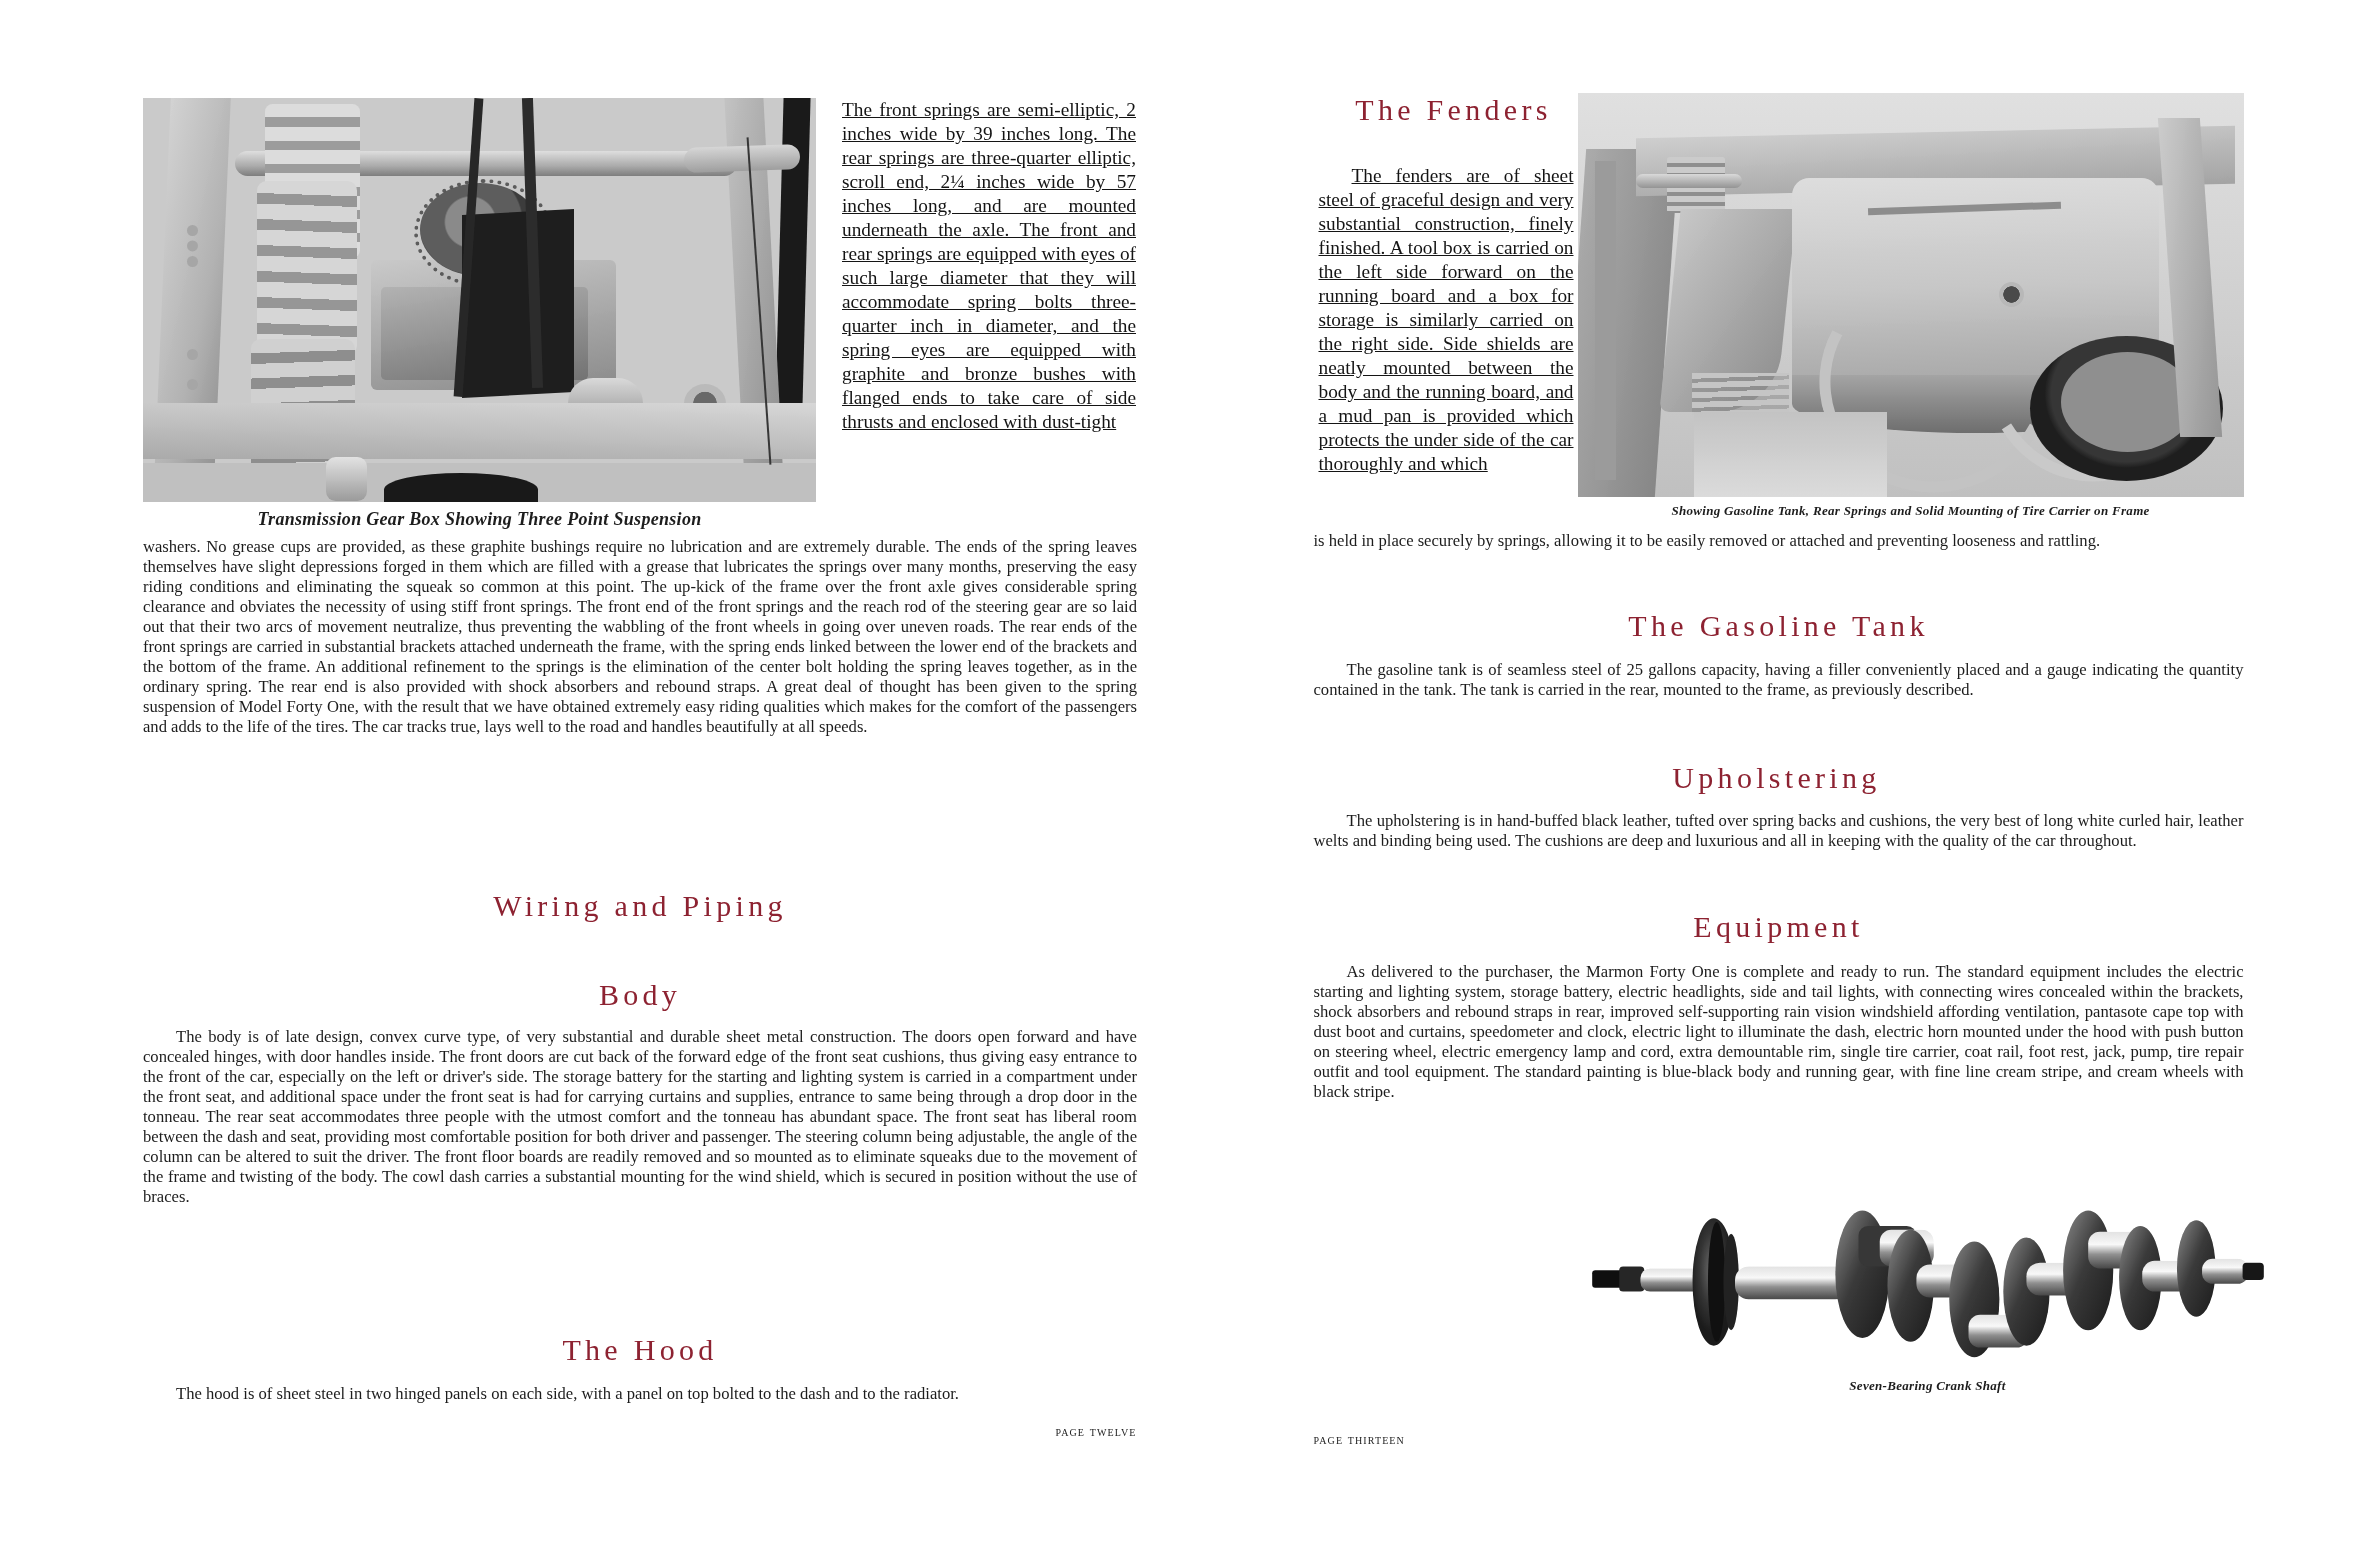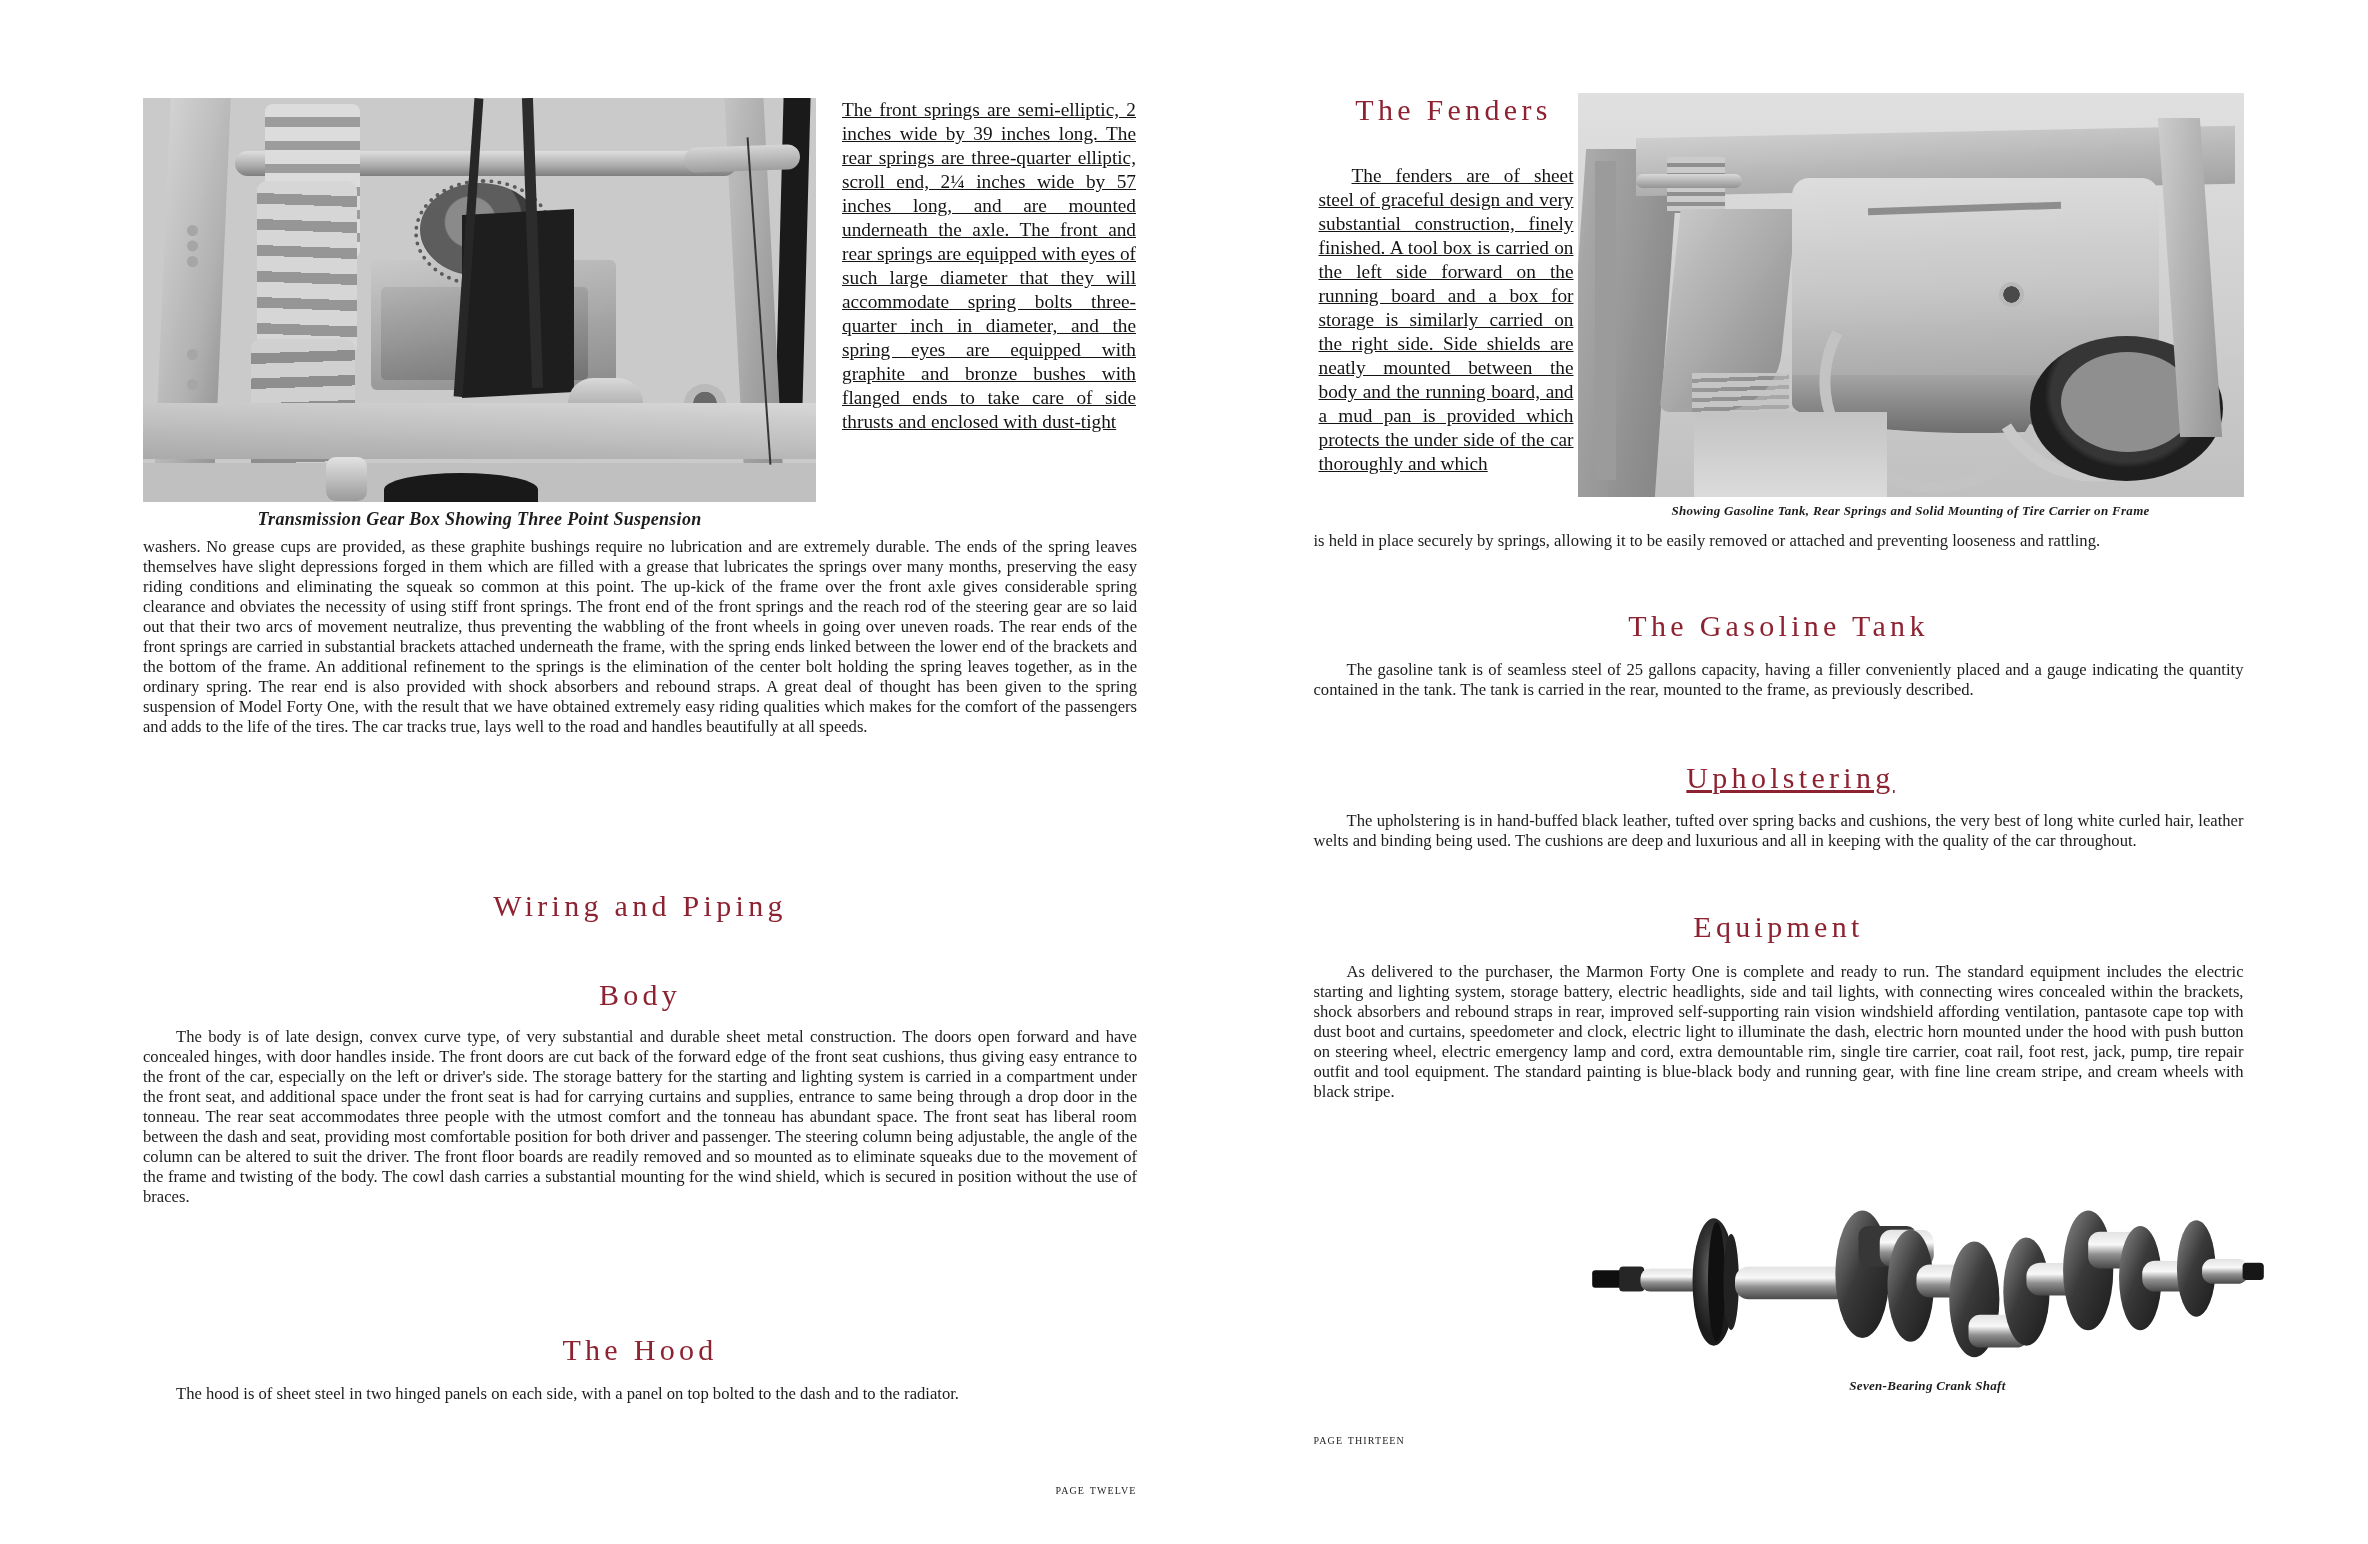--- a/index.html
+++ b/index.html
@@ -150,21 +150,21 @@
     <h2 class="head-red" style="position:absolute;left:143px;top:978px;width:994px;">Body</h2>
     <div class="body-text indent" style="position:absolute;left:143px;top:1027px;width:994px;">
       <p>The body is of late design, convex curve type, of very substantial and durable sheet metal construction. The doors open forward and have concealed hinges, with door handles inside. The front doors are cut back of the forward edge of the front seat cushions, thus giving easy entrance to the front of the car, especially on the left or driver's side. The storage battery for the starting and lighting system is carried in a compartment under the front seat, and additional space under the front seat is had for carrying curtains and supplies, entrance to same being through a drop door in the tonneau. The rear seat accommodates three people with the utmost comfort and the tonneau has abundant space. The front seat has liberal room between the dash and seat, providing most comfortable position for both driver and passenger. The steering column being adjustable, the angle of the column can be altered to suit the driver. The front floor boards are readily removed and so mounted as to eliminate squeaks due to the movement of the frame and twisting of the body. The cowl dash carries a substantial mounting for the wind shield, which is secured in position without the use of braces.</p>
     </div>
 
     <h2 class="head-red" style="position:absolute;left:143px;top:1333px;width:994px;">The Hood</h2>
     <div class="body-text indent" style="position:absolute;left:143px;top:1384px;width:994px;">
       <p>The hood is of sheet steel in two hinged panels on each side, with a panel on top bolted to the dash and to the radiator.</p>
     </div>
 
-    <div class="folio" style="position:absolute;right:47px;top:1481px;text-align:center;font-variant:small-caps;">Page Twelve</div>
+    <div class="folio" style="position:absolute;right:47px;top:1423px;text-align:center;font-variant:small-caps;">Page Twelve</div>
   </div>
 
   <div class="page page-right">
 
     <h2 class="head-red" style="position:absolute;left:130px;top:93px;width:280px;text-align:center;">The Fenders</h2>
 
     <div class="narrow-col" style="position:absolute;left:135px;top:164px;width:255px;">
       <p class="indent">The fenders are of sheet steel of graceful design and very substantial construction, finely finished. A tool box is carried on the left side forward on the running board and a box for storage is similarly carried on the right side. Side shields are neatly mounted between the body and the running board, and a mud pan is provided which protects the under side of the car thoroughly and which</p>
     </div>
 
@@ -205,21 +205,21 @@
 
     <div class="body-text" style="position:absolute;left:130px;top:531px;width:930px;">
       <p>is held in place securely by springs, allowing it to be easily removed or attached and preventing looseness and rattling.</p>
     </div>
 
     <h2 class="head-red" style="position:absolute;left:130px;top:609px;width:930px;">The Gasoline Tank</h2>
     <div class="body-text indent" style="position:absolute;left:130px;top:660px;width:930px;">
       <p>The gasoline tank is of seamless steel of 25 gallons capacity, having a filler conveniently placed and a gauge indicating the quantity contained in the tank. The tank is carried in the rear, mounted to the frame, as previously described.</p>
     </div>
 
-    <h2 class="head-red" style="position:absolute;left:142px;top:761px;width:930px;text-decoration:underline;">Upholstering</h2>
+    <h2 class="head-red" style="position:absolute;left:128px;top:761px;width:930px;">Upholstering</h2>
     <div class="body-text indent" style="position:absolute;left:130px;top:811px;width:930px;">
       <p>The upholstering is in hand-buffed black leather, tufted over spring backs and cushions, the very best of long white curled hair, leather welts and binding being used. The cushions are deep and luxurious and all in keeping with the quality of the car throughout.</p>
     </div>
 
     <h2 class="head-red" style="position:absolute;left:130px;top:910px;width:930px;">Equipment</h2>
     <div class="body-text indent" style="position:absolute;left:130px;top:962px;width:930px;">
       <p>As delivered to the purchaser, the Marmon Forty One is complete and ready to run. The standard equipment includes the electric starting and lighting system, storage battery, electric headlights, side and tail lights, with connecting wires concealed within the brackets, shock absorbers and rebound straps in rear, improved self-supporting rain vision windshield affording ventilation, pantasote cape top with dust boot and curtains, speedometer and clock, electric light to illuminate the dash, electric horn mounted under the hood with push button on steering wheel, electric emergency lamp and cord, extra demountable rim, single tire carrier, coat rail, foot rest, jack, pump, tire repair outfit and tool equipment. The standard painting is blue-black body and running gear, with fine line cream stripe, and cream wheels with black stripe.</p>
     </div>
 
     <div class="photo" id="photo-crank" style="position:absolute;left:406px;top:1170px;width:676px;height:193px;background:#ffffff;">

